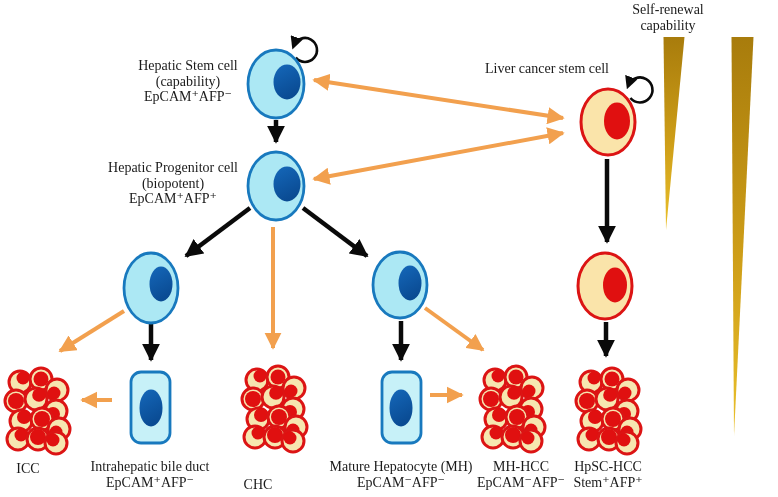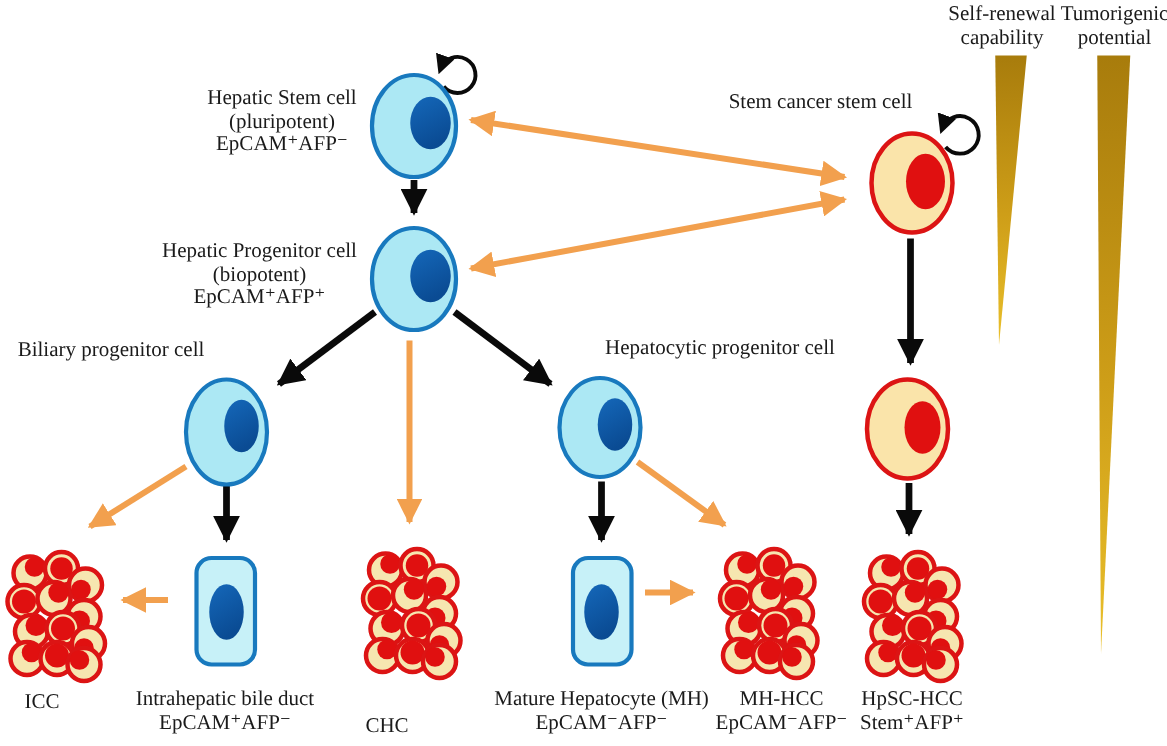--- a/index.html
+++ b/index.html
@@ -141,32 +141,28 @@
       <ellipse class="cancer-nucleus" cx="615" cy="285" rx="12" ry="17.5"></ellipse>
     </g>
 
     <use href="#tumor-cluster" x="5" y="368"></use>
     <use href="#tumor-cluster" x="242" y="366"></use>
     <use href="#tumor-cluster" x="480" y="366"></use>
     <use href="#tumor-cluster" x="576" y="368"></use>
   </svg>
 
   <div class="lbl" style="left:188px;top:58px">Hepatic Stem cell
-(pluripotent)
+(capability)
 EpCAM⁺AFP⁻</div>
   <div class="lbl" style="left:173px;top:160px">Hepatic Progenitor cell
 (biopotent)
 EpCAM⁺AFP⁺</div>
-  <div class="lbl" style="left:74px;top:226px">Biliary progenitor cell</div>
-  <div class="lbl" style="left:480px;top:225px">Hepatocytic progenitor cell</div>
-  <div class="lbl" style="left:547px;top:61px">Stem cancer stem cell</div>
+  <div class="lbl" style="left:547px;top:61px">Liver cancer stem cell</div>
   <div class="lbl" style="left:668px;top:2px">Self-renewal
 capability</div>
-  <div class="lbl" style="left:743px;top:2px">Tumorigenic
-potential</div>
   <div class="lbl" style="left:28px;top:461px">ICC</div>
   <div class="lbl" style="left:150px;top:459px">Intrahepatic bile duct
 EpCAM⁺AFP⁻</div>
   <div class="lbl" style="left:258px;top:477px">CHC</div>
   <div class="lbl" style="left:401px;top:459px">Mature Hepatocyte (MH)
 EpCAM⁻AFP⁻</div>
   <div class="lbl" style="left:521px;top:459px">MH-HCC
 EpCAM⁻AFP⁻</div>
   <div class="lbl" style="left:608px;top:459px">HpSC-HCC
 Stem⁺AFP⁺</div>

